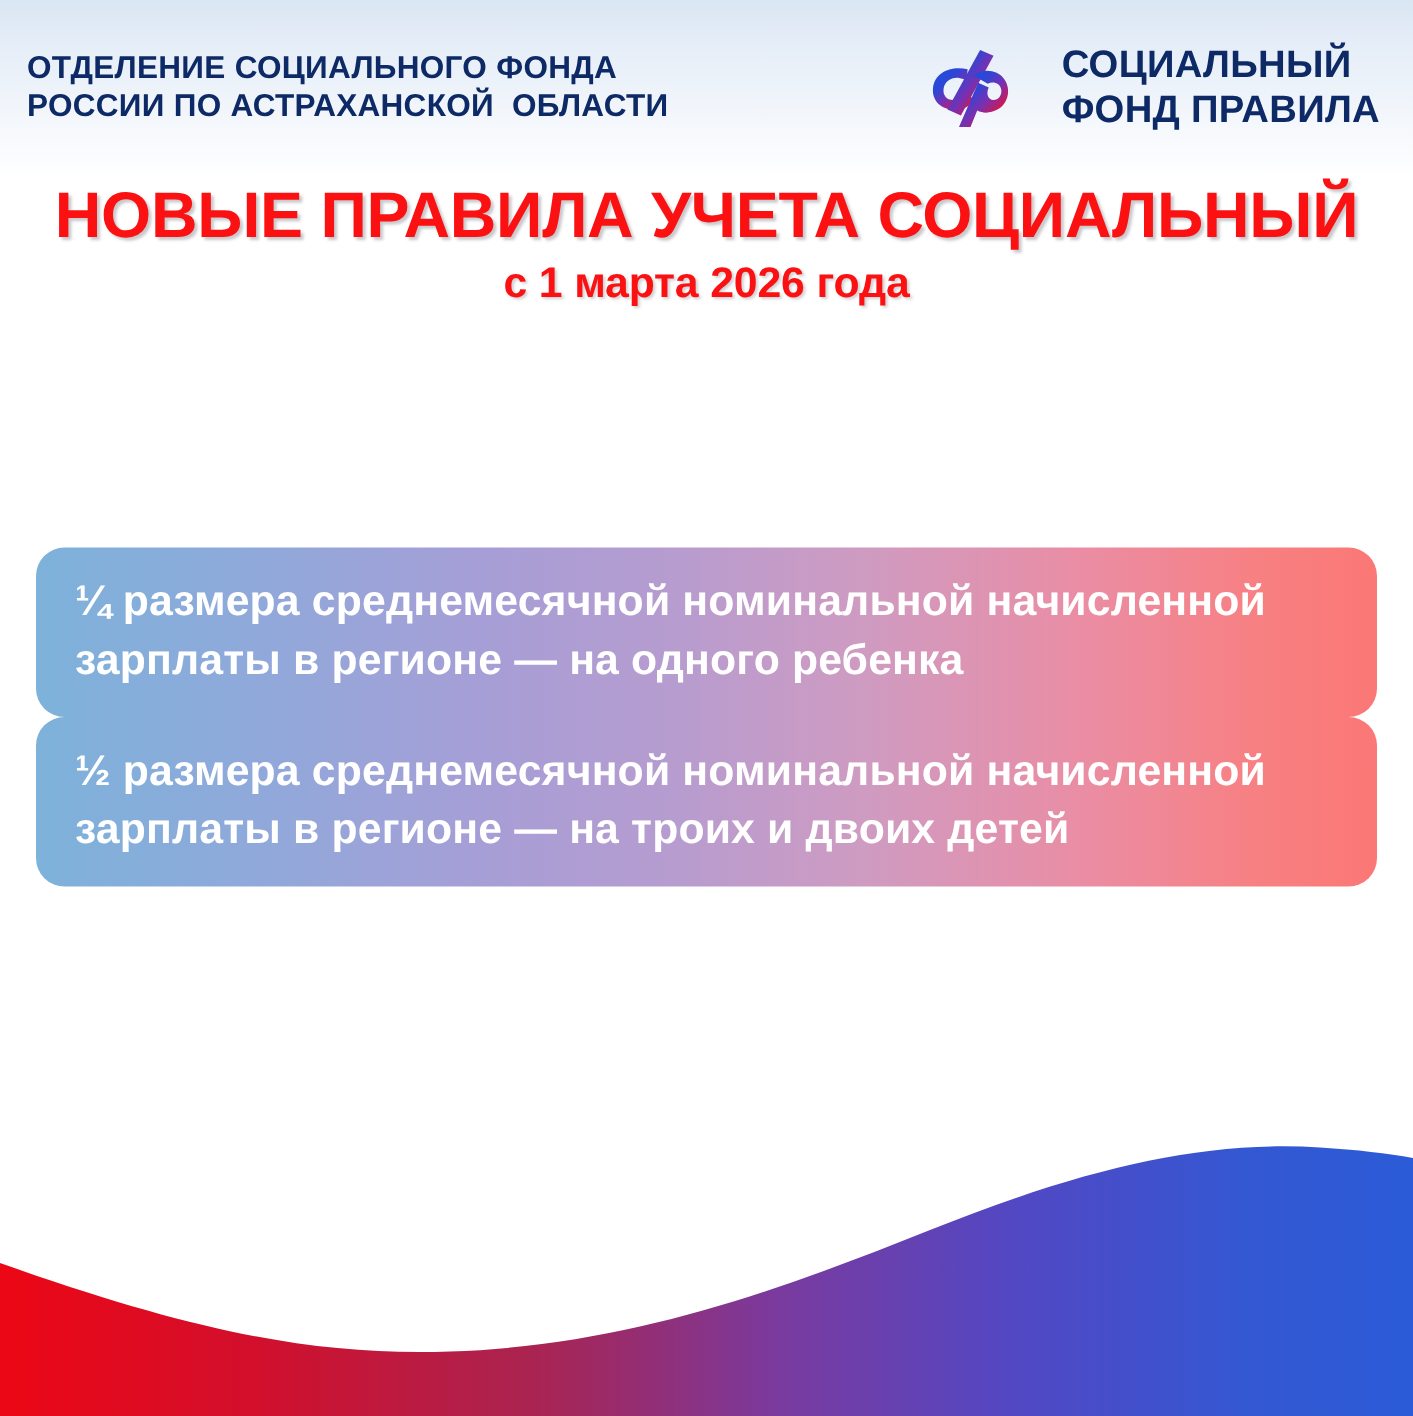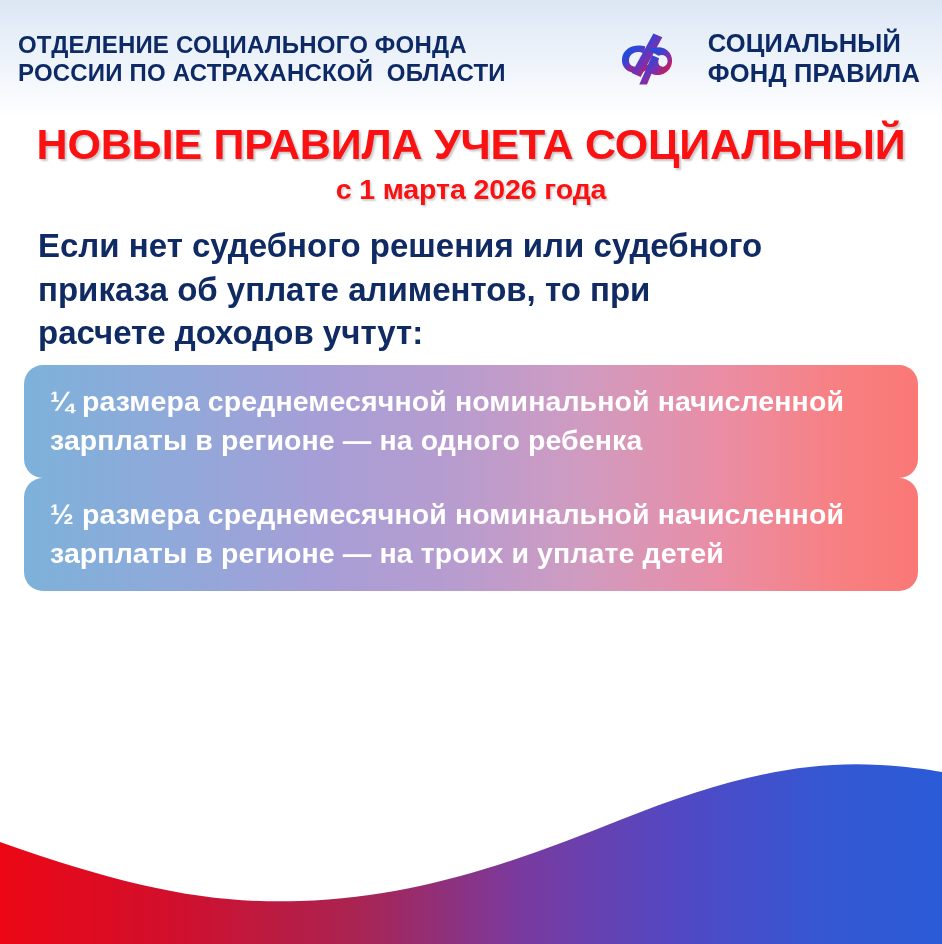--- a/index.html
+++ b/index.html
@@ -37,21 +37,21 @@
     padding: 0 16px 0 18px;
   }
   .org-block {
     display: flex;
     flex-direction: column;
     justify-content: center;
     line-height: 1.18;
     flex: 0 0 auto;
   }
   .org-line {
-    font-size: 24px;
+    font-size: 21px;
     font-weight: 700;
     letter-spacing: 0.2px;
     color: #0d2a66;
     white-space: pre;
   }
   .header-spacer { flex: 1 1 auto; }
 
   .brand-block {
     display: flex;
     align-items: center;
@@ -219,30 +219,27 @@
         <span class="brand-line">ФОНД ПРАВИЛА</span>
       </div>
     </div>
   </div>
 
   <div class="title-wrap">
     <div class="main-title">НОВЫЕ ПРАВИЛА УЧЕТА СОЦИАЛЬНЫЙ</div>
     <div class="sub-title">с 1 марта 2026 года</div>
   </div>
 
-  <div class="intro">Если нет судебного решения или судебного
-приказа об уплате алиментов, то при
-расчете доходов учтут:</div>
 
   <div class="cards">
     <div class="card">
       <div class="card-text">¼ размера среднемесячной номинальной начисленной зарплаты в регионе — на одного ребенка</div>
     </div>
     <div class="card">
-      <div class="card-text">½ размера среднемесячной номинальной начисленной зарплаты в регионе — на троих и уплате детей</div>
+      <div class="card-text">½ размера среднемесячной номинальной начисленной зарплаты в регионе — на троих и двоих детей</div>
     </div>
   </div>
 
   <svg class="wave" viewBox="0 0 942 180" preserveAspectRatio="none" aria-hidden="true">
     <defs>
       <linearGradient id="lgWave" x1="0%" y1="0%" x2="100%" y2="0%">
         <stop offset="0%" stop-color="#ec0715"></stop>
         <stop offset="18%" stop-color="#d20f2c"></stop>
         <stop offset="38%" stop-color="#a92452"></stop>
         <stop offset="55%" stop-color="#7a3a9e"></stop>

